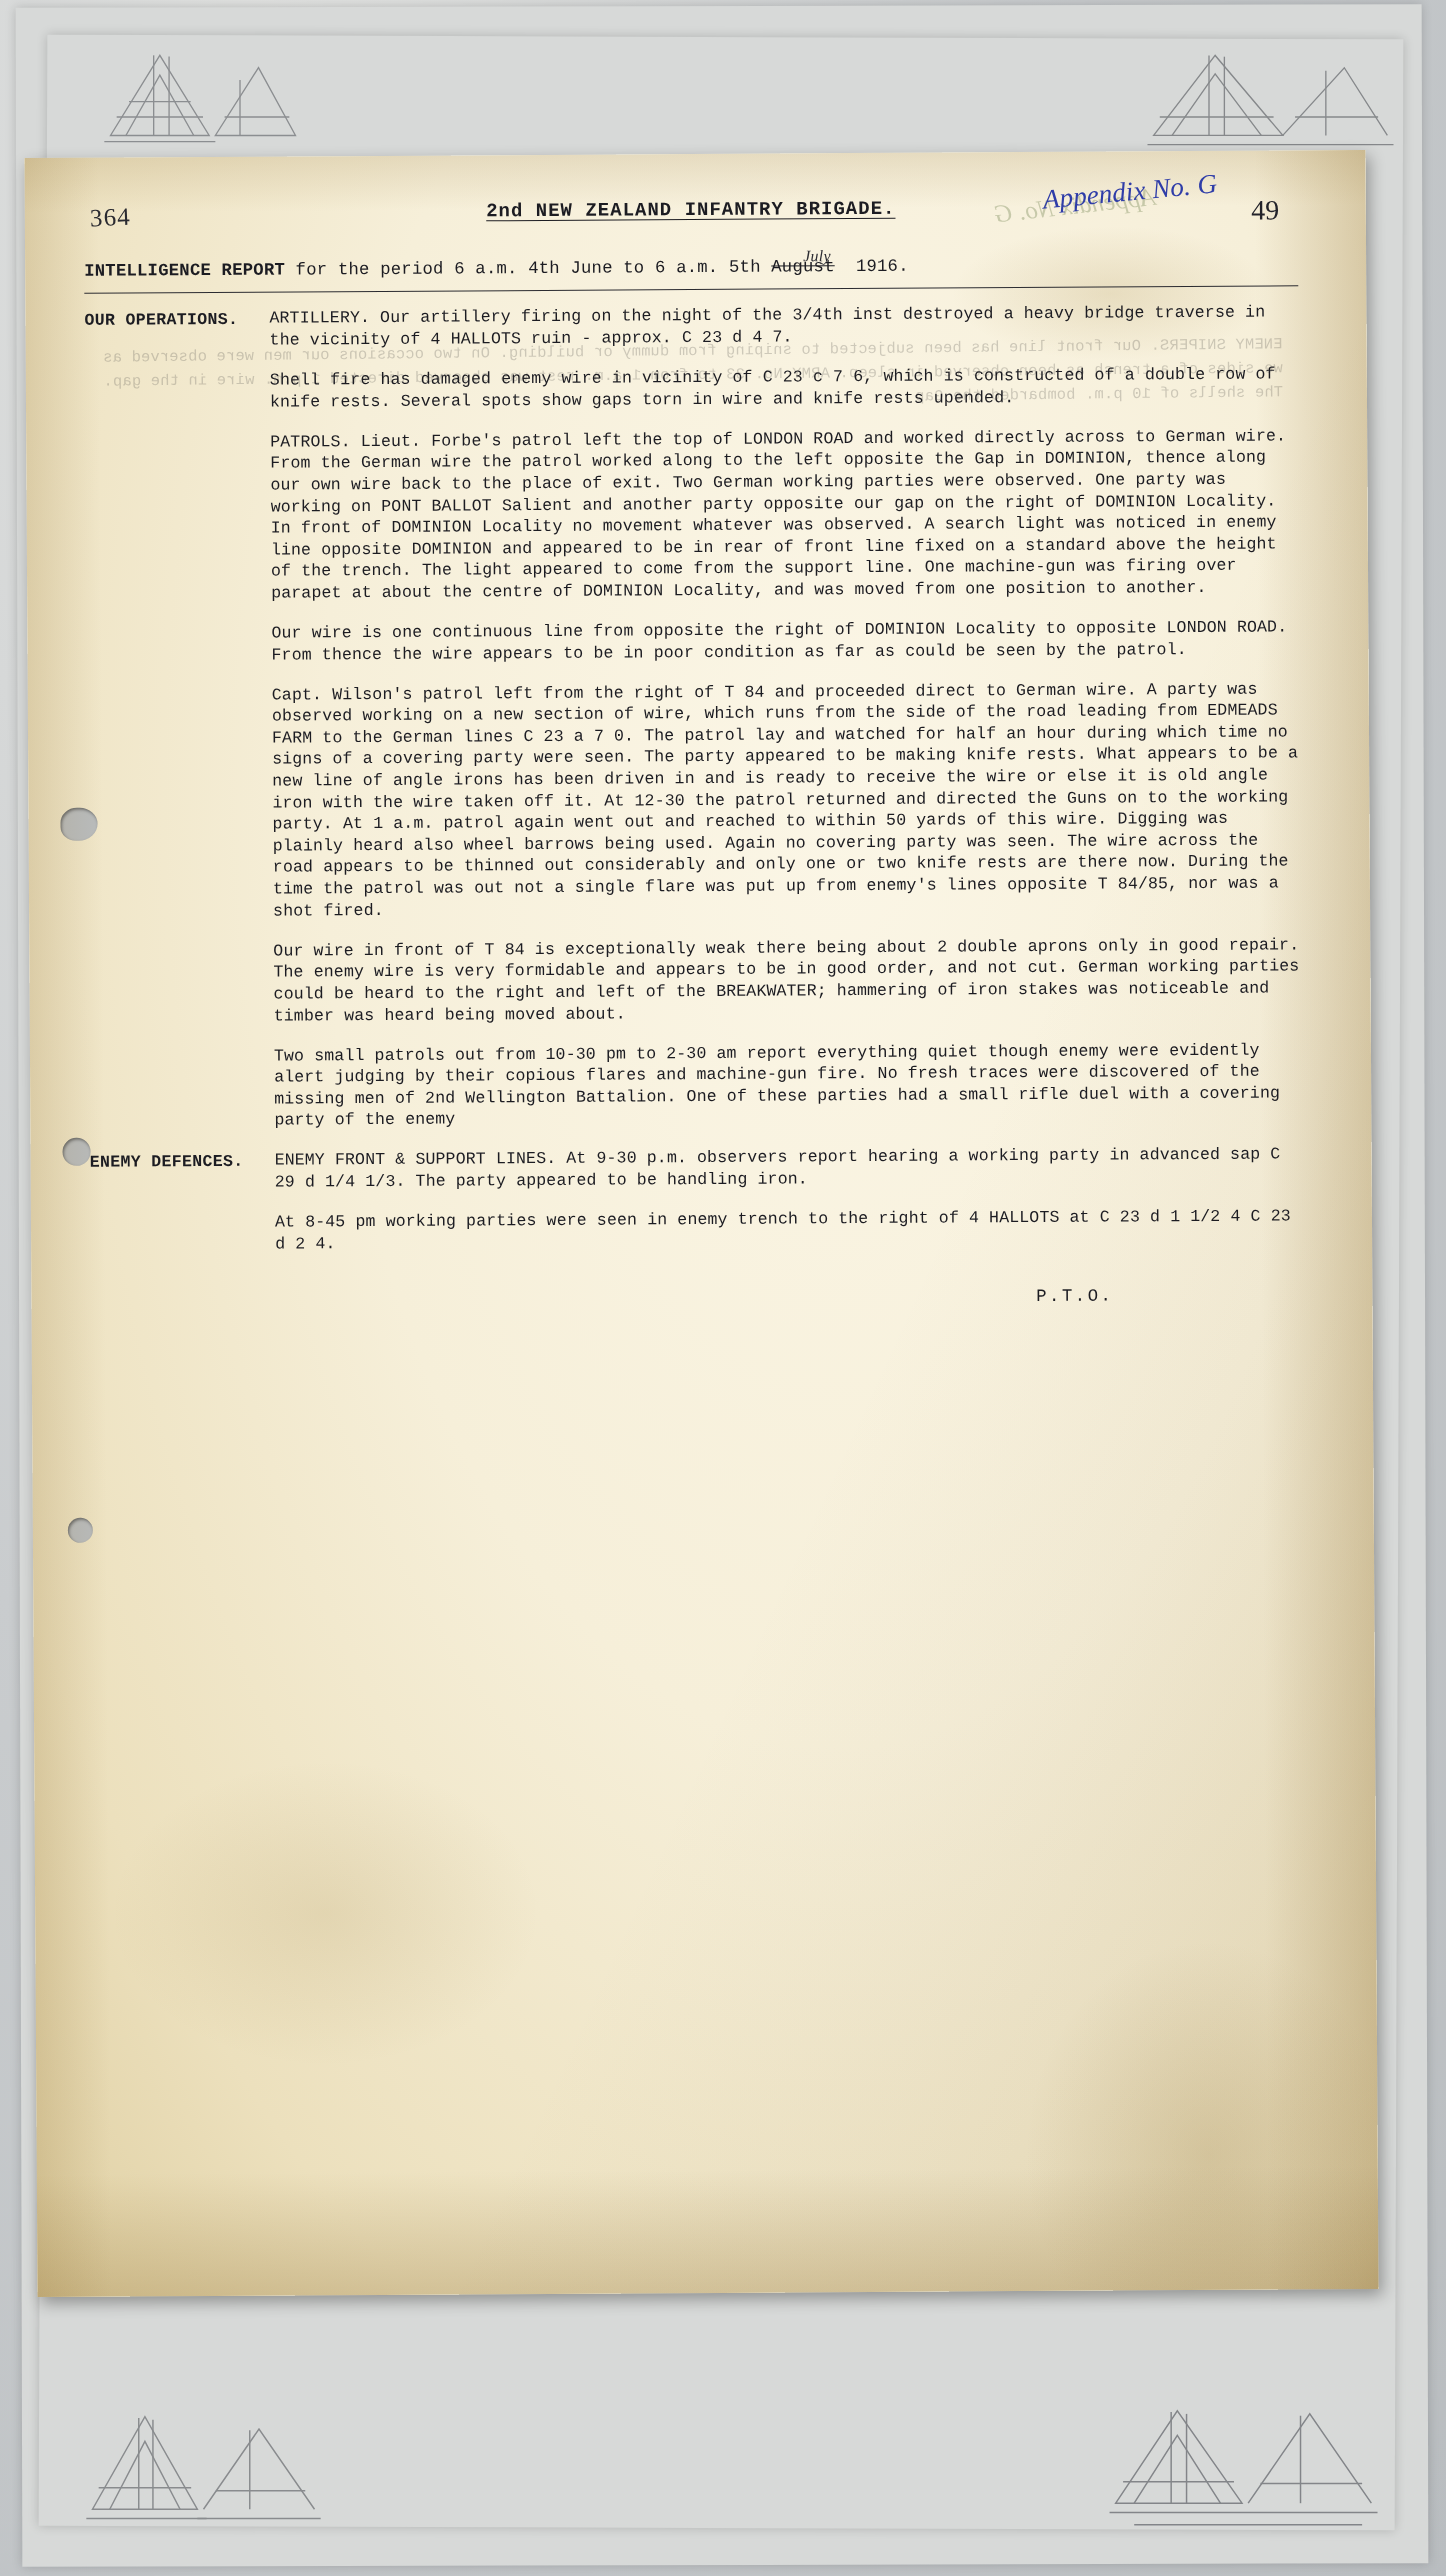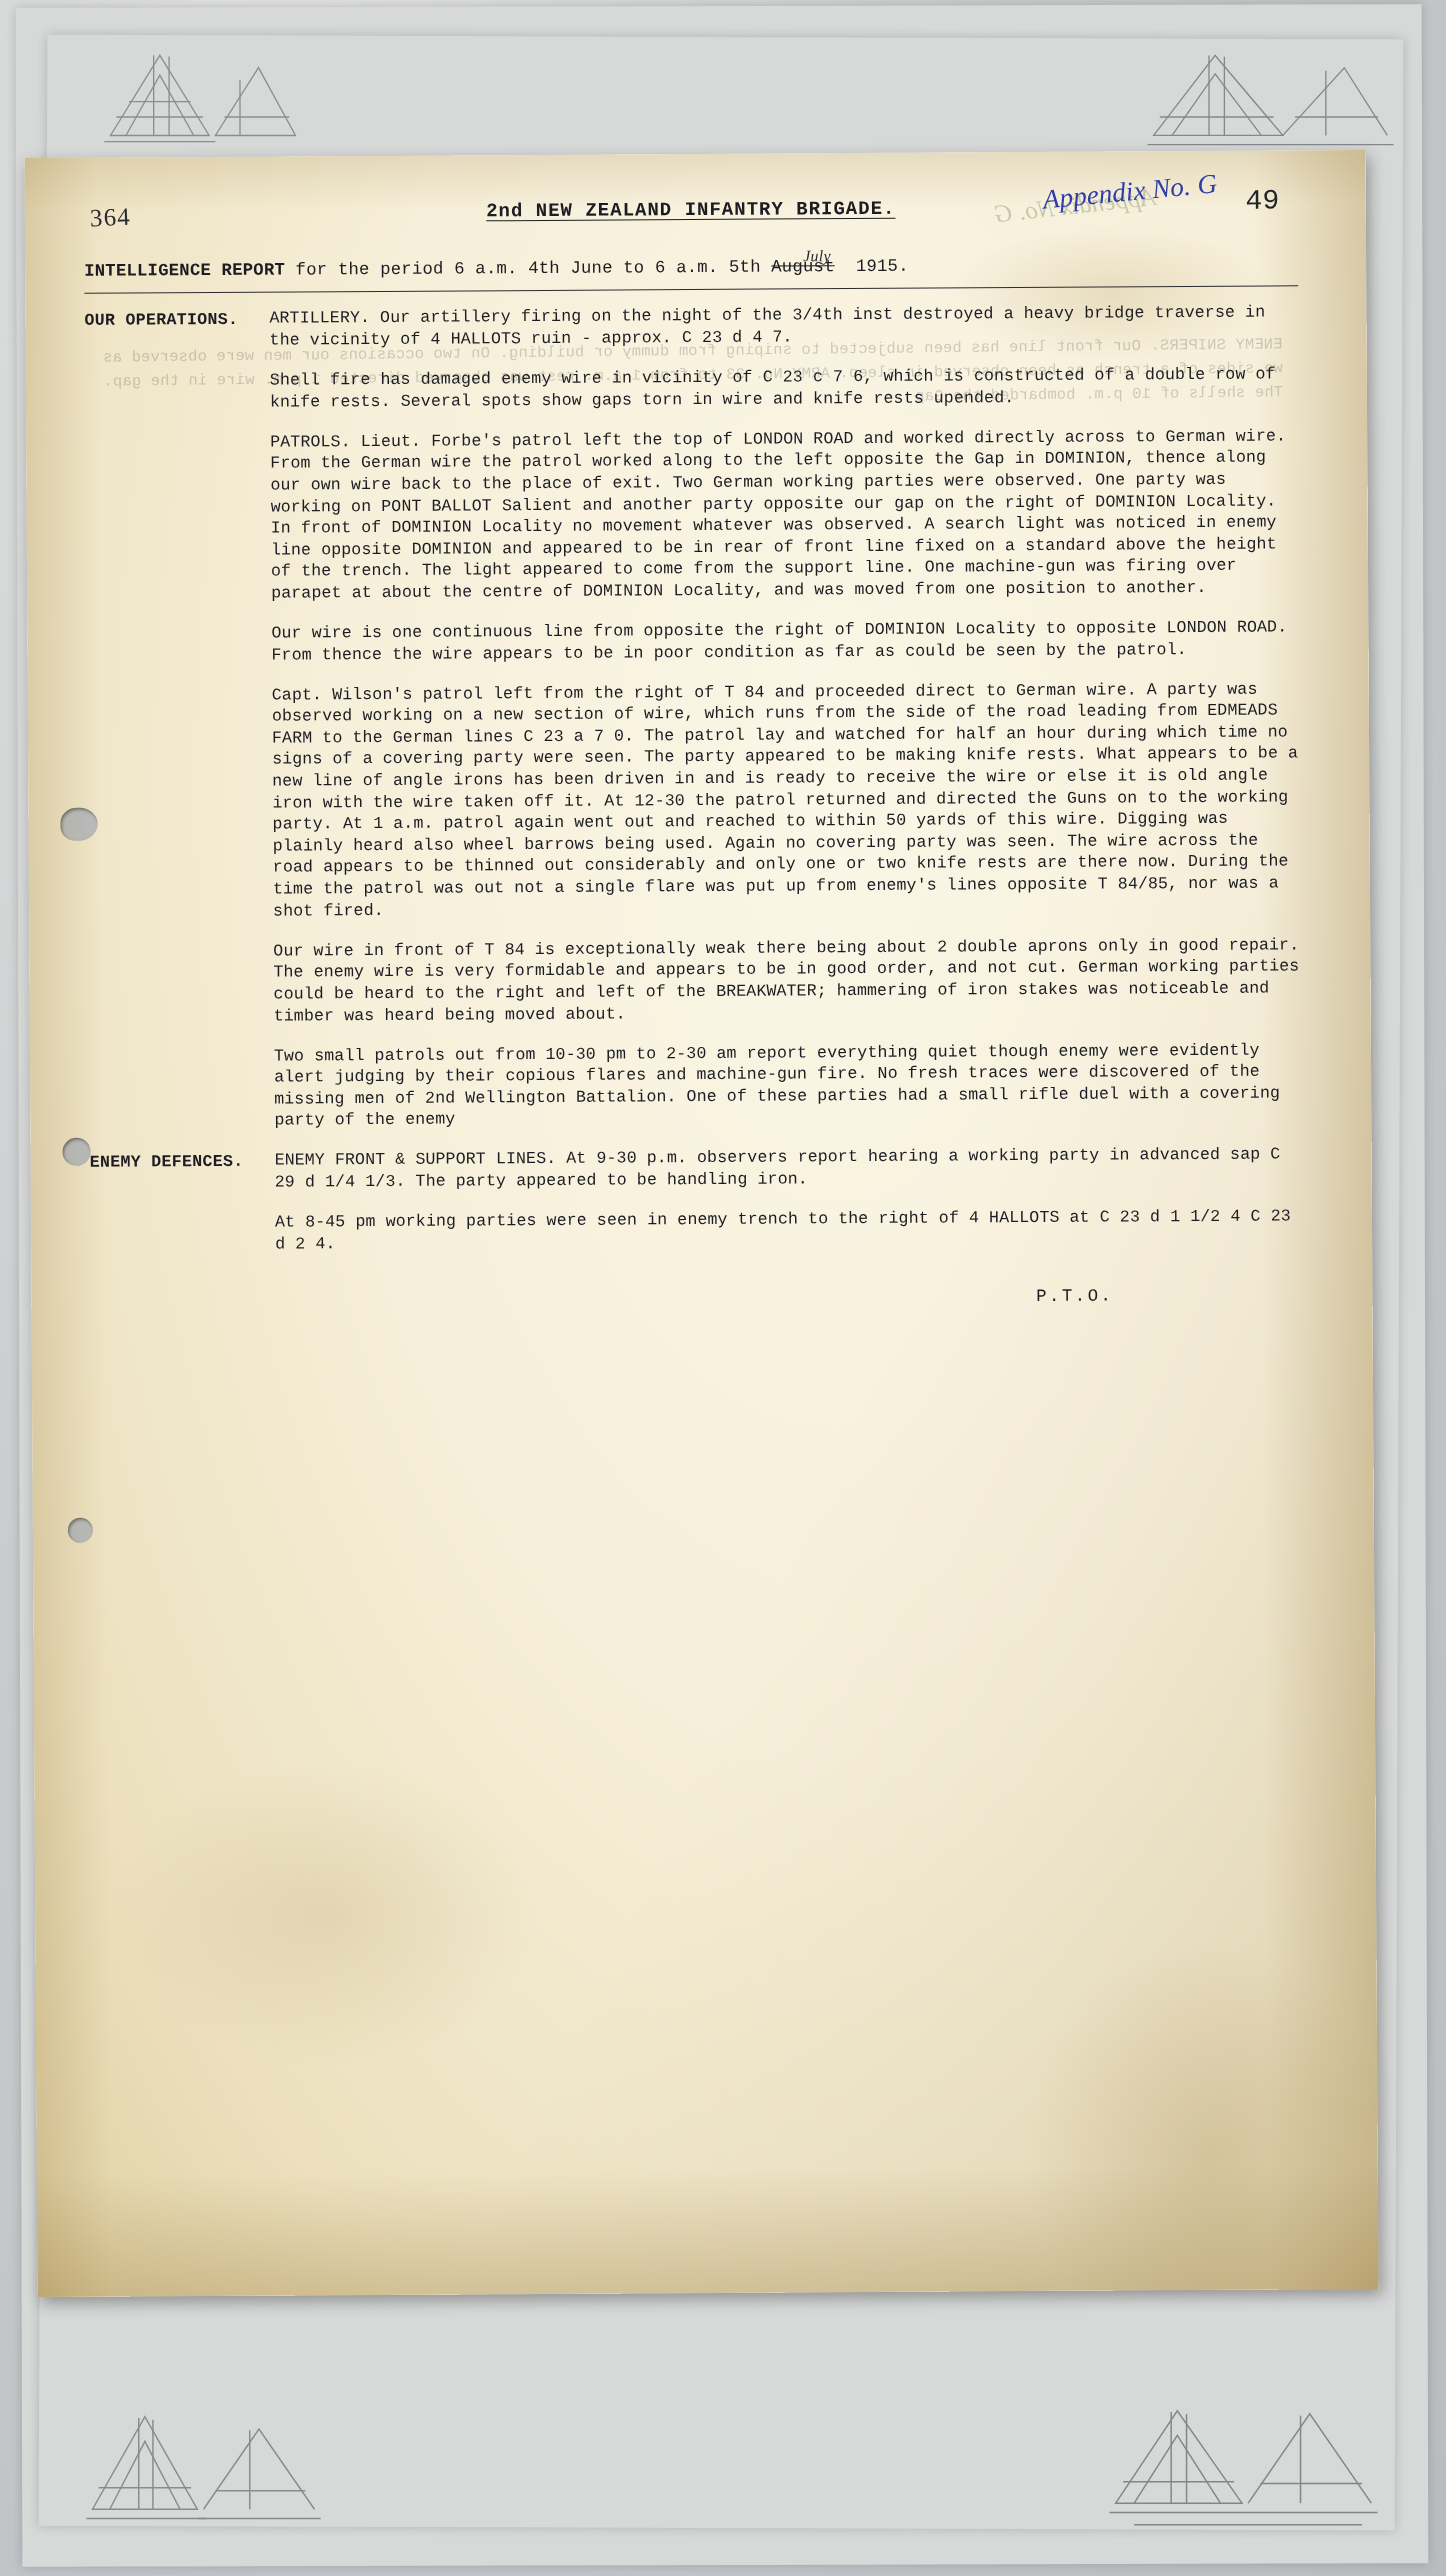--- a/index.html
+++ b/index.html
@@ -134,22 +134,22 @@
     right: 142px; top: 6.2px;
     font-family: "Liberation Serif", serif;
     font-style: italic;
     font-size: 25px;
     color: #8e9a6e;
     opacity: .45;
     transform: rotate(-6deg) scaleX(-1);
   }
   .page-no {
     position: absolute;
-    right: 18.5px; top: 3px;
-    font-family: Liberation Mono, monospace;
+    right: 18.5px; top: 12px;
+    font-family: Liberation Serif, serif;
     font-size: 28px;
     color: #23232a;
   }
 
   .subhdr {
     margin-top: 16px;
     position: relative;
     font-size: 17.3px;
     letter-spacing: 0.2px;
     white-space: nowrap;
@@ -285,21 +285,21 @@
       <span class="doc-title">2nd NEW ZEALAND INFANTRY BRIGADE.</span>
       <span class="appendix">Appendix No. G</span>
       <span class="page-no">49</span>
     </div>
 
     <div class="subhdr">
       <span class="bold">INTELLIGENCE REPORT</span>
       <span>for the period 6 a.m. 4th June to 6 a.m. 5th</span>
       <span class="struck">August</span>
       <span class="ins">July</span>
-      <span>1915.</span>
+      <span>1916.</span>
     </div>
 
     <div class="rule"></div>
 
     <div class="block">
       <div class="label">OUR OPERATIONS.</div>
       <div class="body">
         <p>ARTILLERY. Our artillery firing on the night of the 3/4th inst destroyed a heavy bridge traverse in the vicinity of 4 HALLOTS ruin - approx. C 23 d 4 7.</p>
         <p>Shell fire has damaged enemy wire in vicinity of C 23 c 7 6, which is constructed of a double row of knife rests. Several spots show gaps torn in wire and knife rests upended.</p>
         <p>PATROLS. Lieut. Forbe's patrol left the top of LONDON ROAD and worked directly across to German wire. From the German wire the patrol worked along to the left opposite the Gap in DOMINION, thence along our own wire back to the place of exit. Two German working parties were observed. One party was working on PONT BALLOT Salient and another party opposite our gap on the right of DOMINION Locality. In front of DOMINION Locality no movement whatever was observed. A search light was noticed in enemy line opposite DOMINION and appeared to be in rear of front line fixed on a standard above the height of the trench. The light appeared to come from the support line. One machine-gun was firing over parapet at about the centre of DOMINION Locality, and was moved from one position to another.</p>

